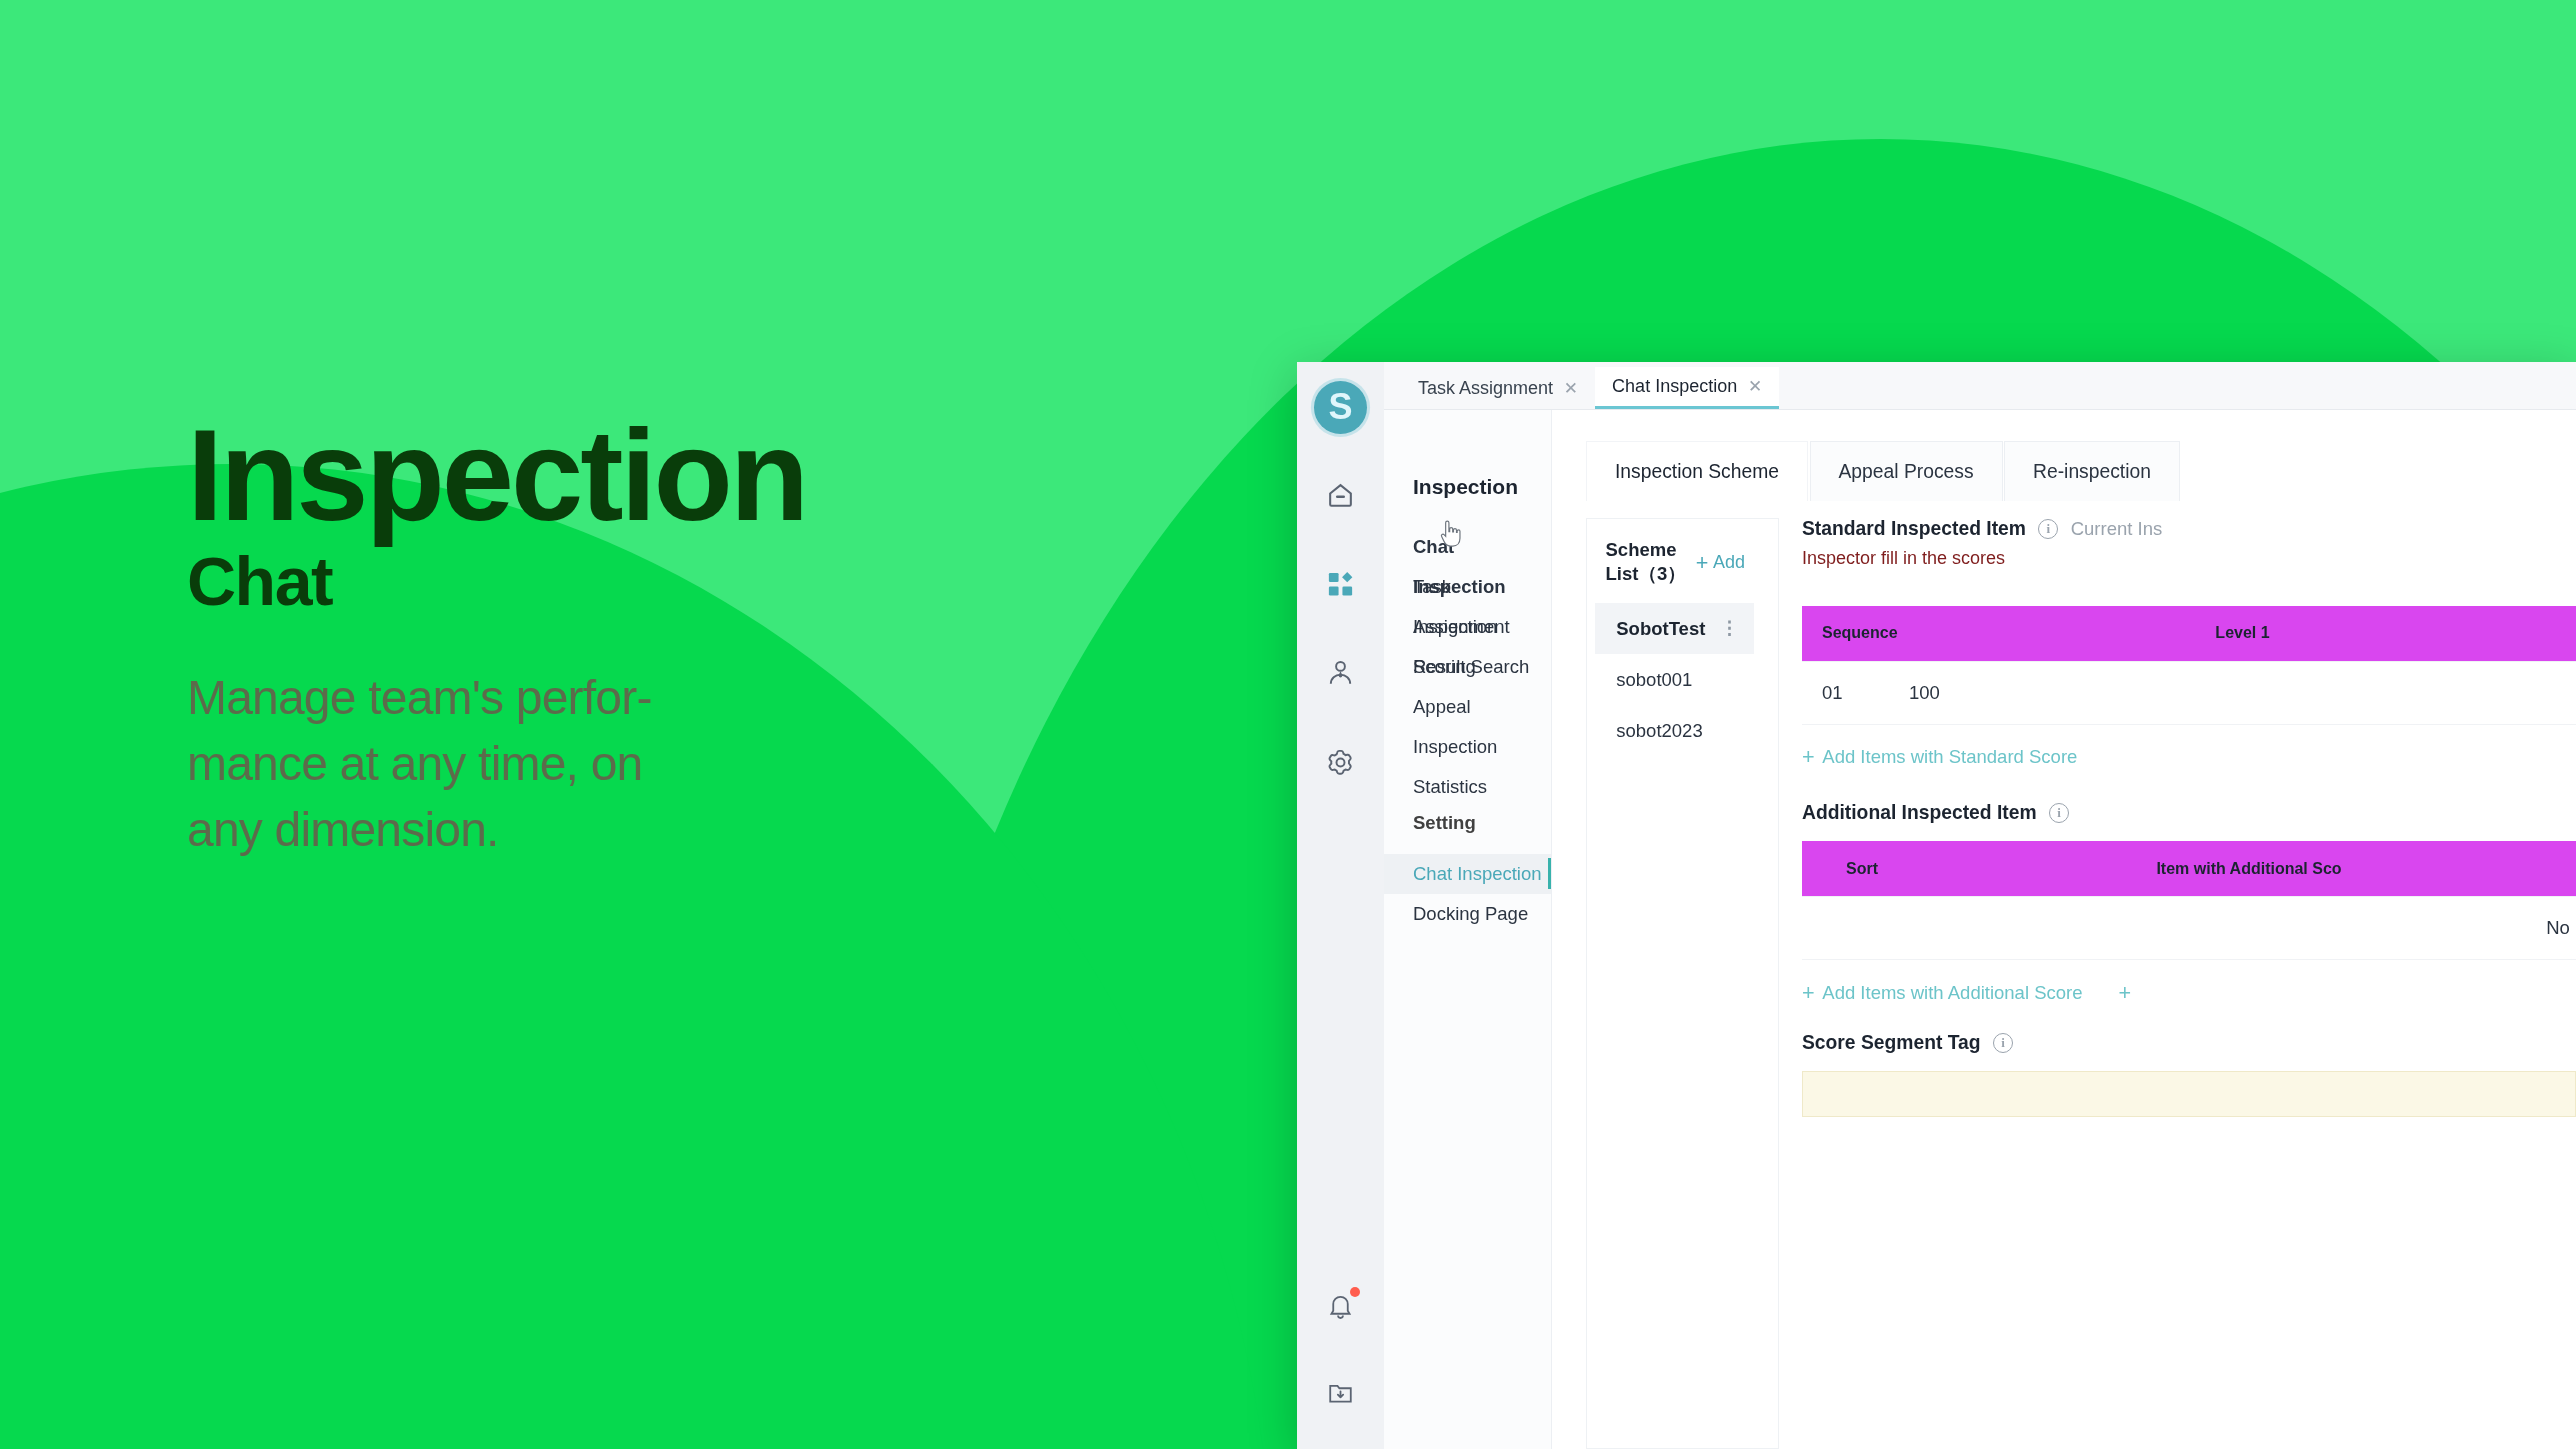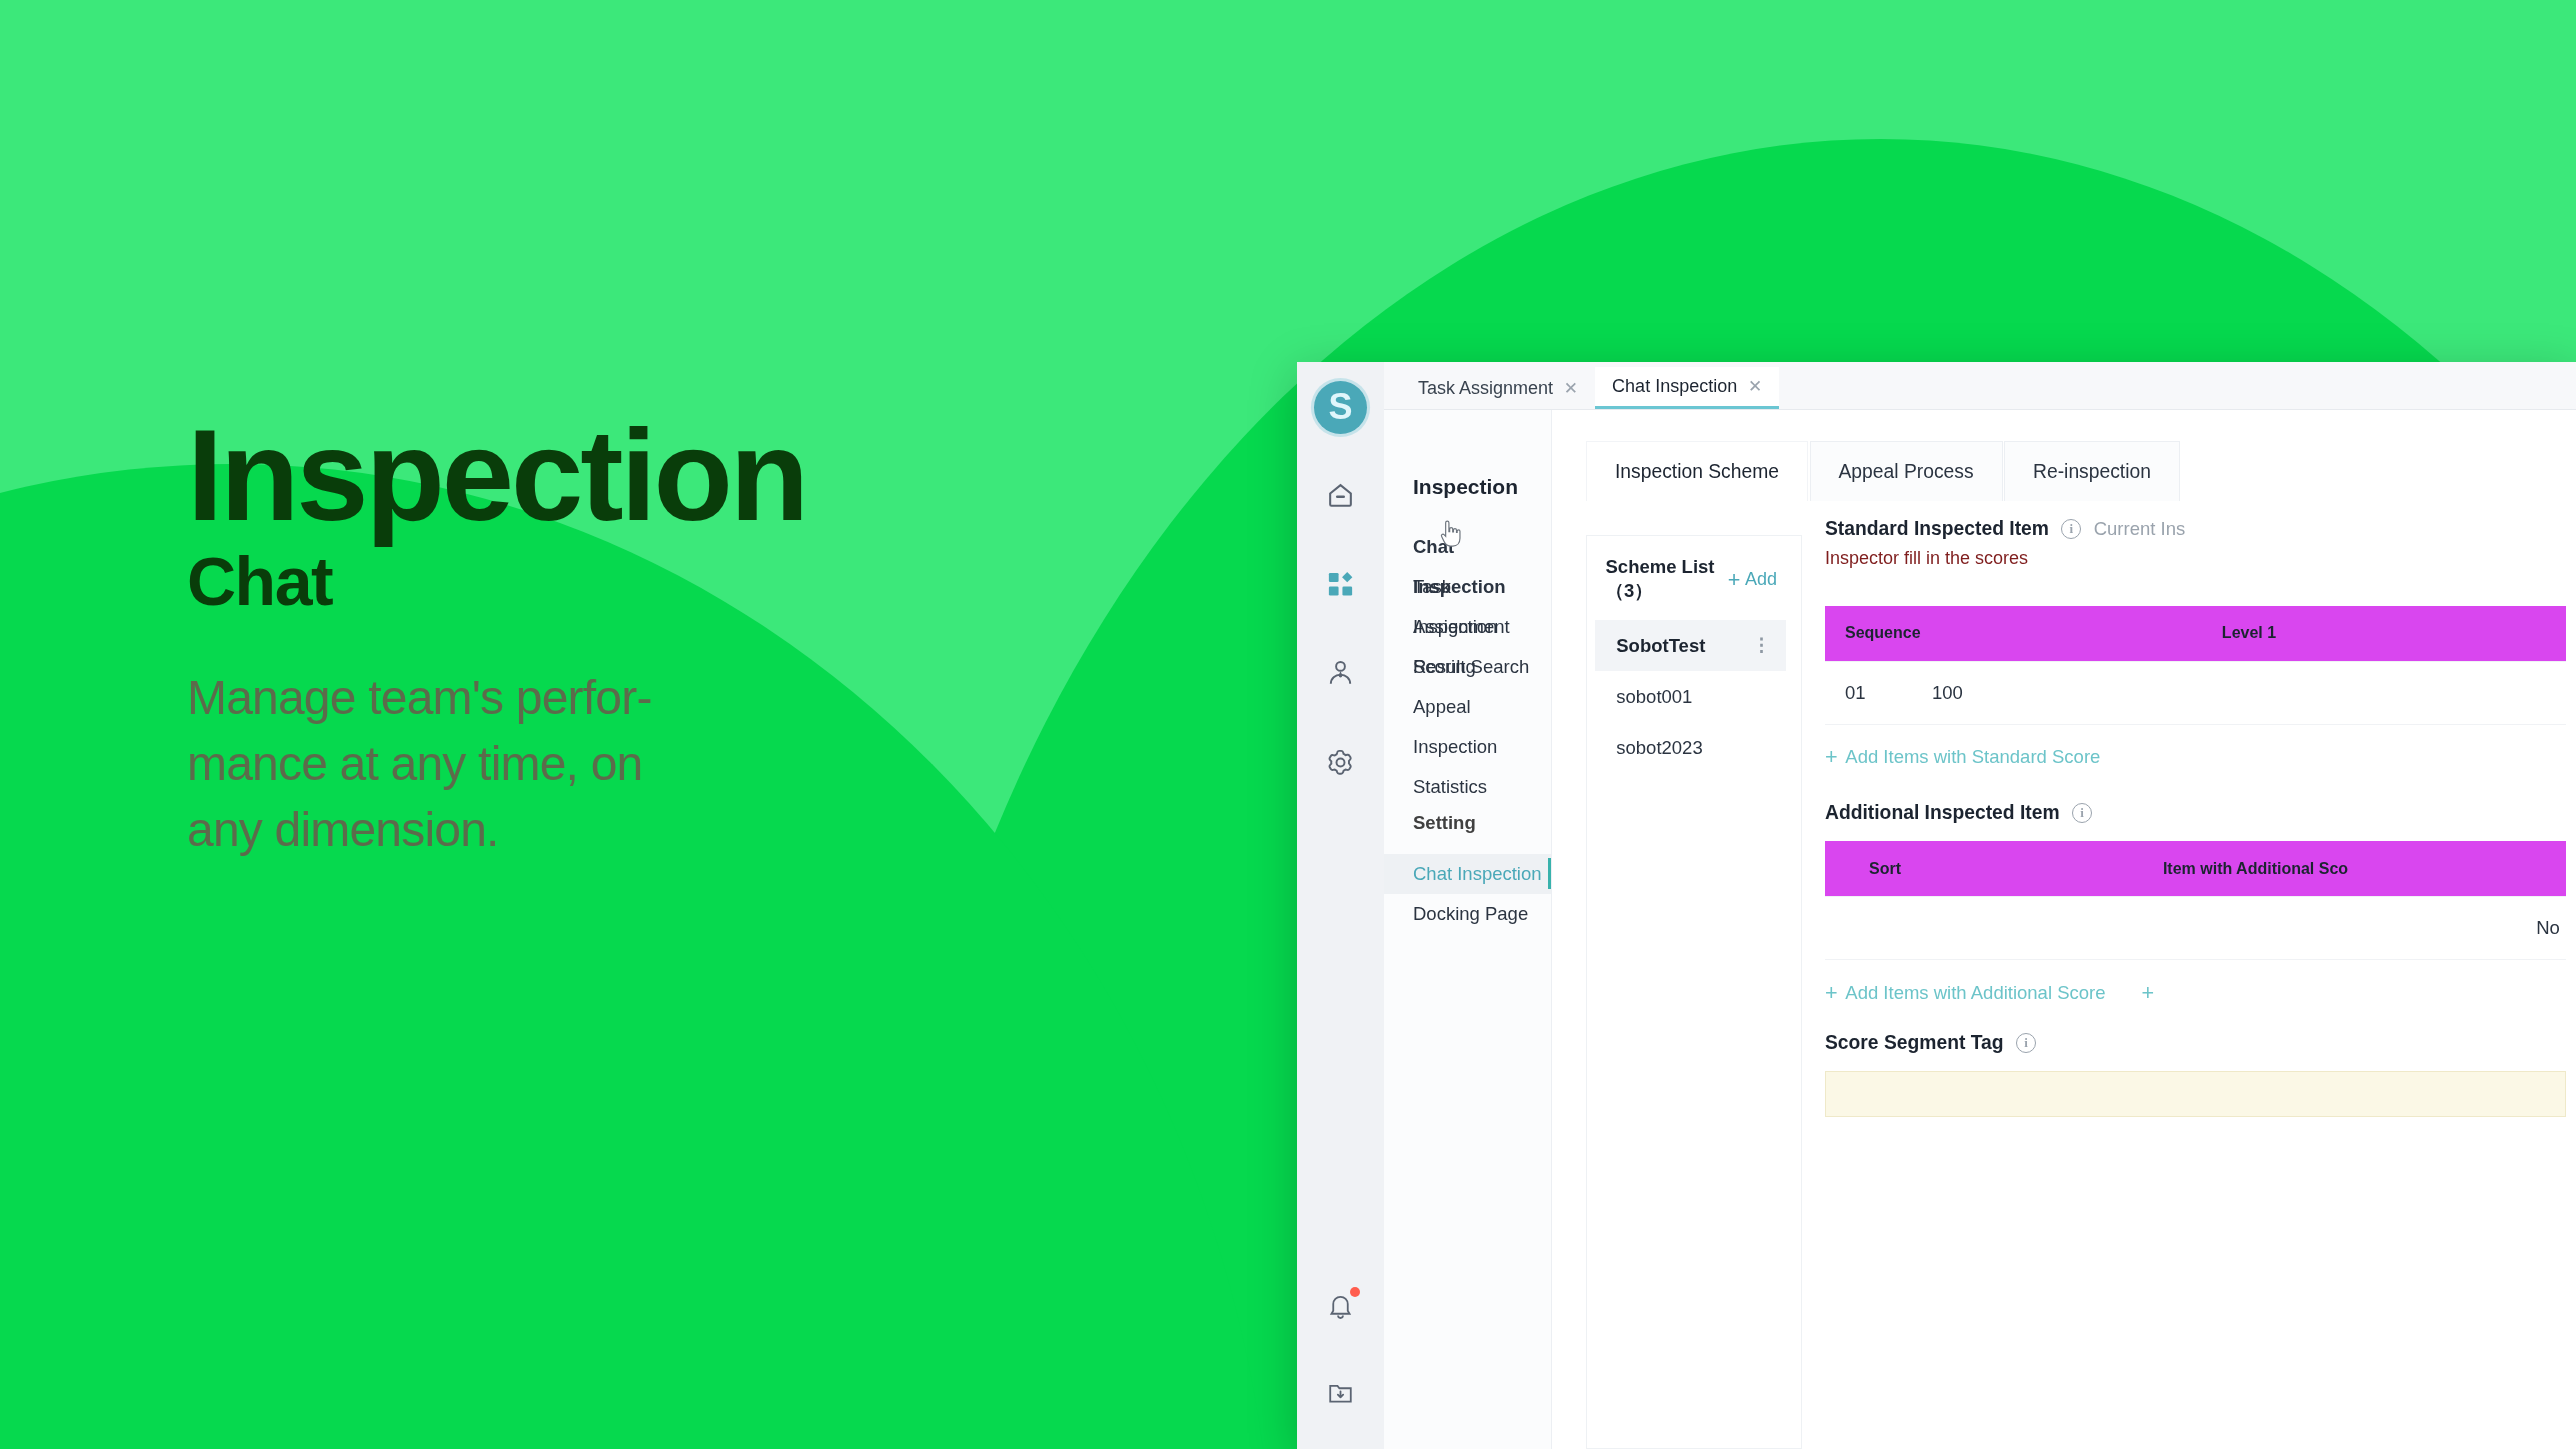--- a/index.html
+++ b/index.html
@@ -134,43 +134,42 @@
     display:flex;align-items:center;justify-content:flex-end;
     font-size:19.3px; color:#2b3441; background:#fbfcfd;
     border:0.8px solid #eceff3; border-bottom:none; cursor:pointer;
   }
   .pill-tabs .pill.active{ background:#ffffff; color:#1c2430; border-color:#f2f4f7; }
 
   .panes{ flex:1; display:flex; min-height:0; padding:17px 0 0 34px; gap:23px; }
 
   
   .scheme-card{
-    width:216px; flex:none; background:#ffffff;
+    width:193px; flex:none; background:#ffffff;
     border:0.8px solid #eef1f4; border-top:0.8px solid #eef1f4;
-    padding:20px 7px 0 0;
-    margin-top:17px;
+    padding:20px 16px 0 0;
   }
   .scheme-head{
     display:flex;align-items:center;justify-content:space-between;
     padding:0 17px 0 18.5px; margin-bottom:17px;
   }
   .scheme-head .title{ font-size:18.5px;font-weight:bold;color:#1c2430; }
   .scheme-head .add{
     font-size:18px;color:#4aa8b8; display:flex;align-items:center;gap:4.6px;cursor:pointer;
   }
   .scheme-row{
     height:51px; display:flex;align-items:center;justify-content:space-between;
     padding:0 15.5px 0 21.6px; font-size:18.5px;color:#2b3441; cursor:pointer;
     margin:0 7.7px;
   }
   .scheme-row.selected{ background:#f2f4f7; font-weight:bold; color:#1c2430; }
   .scheme-row .dots{ color:#8e98a3; font-size:18.5px; letter-spacing:0; line-height:.7; }
 
   
-  .detail{ flex:1; min-width:0; padding-right:10px; }
+  .detail{ flex:1; min-width:0; padding-right:0; }
   .sec-head{
     display:flex; align-items:center; gap:12.4px; margin-bottom:7.7px;
   }
   .sec-head .t{ font-size:19.3px;font-weight:bold;color:#1c2430; white-space:nowrap; }
   .sec-head .aside{ font-size:18.5px;color:#9aa3ad; white-space:nowrap; }
   .sec-sub{ font-size:18px;color:#7f1d1d; margin-bottom:37px; }
 
   table.grid{ width:100%; border-collapse:collapse; table-layout:fixed; }
   table.grid th{
     background:#d946ef; font-size:16px; font-weight:bold; color:#1c2430;

